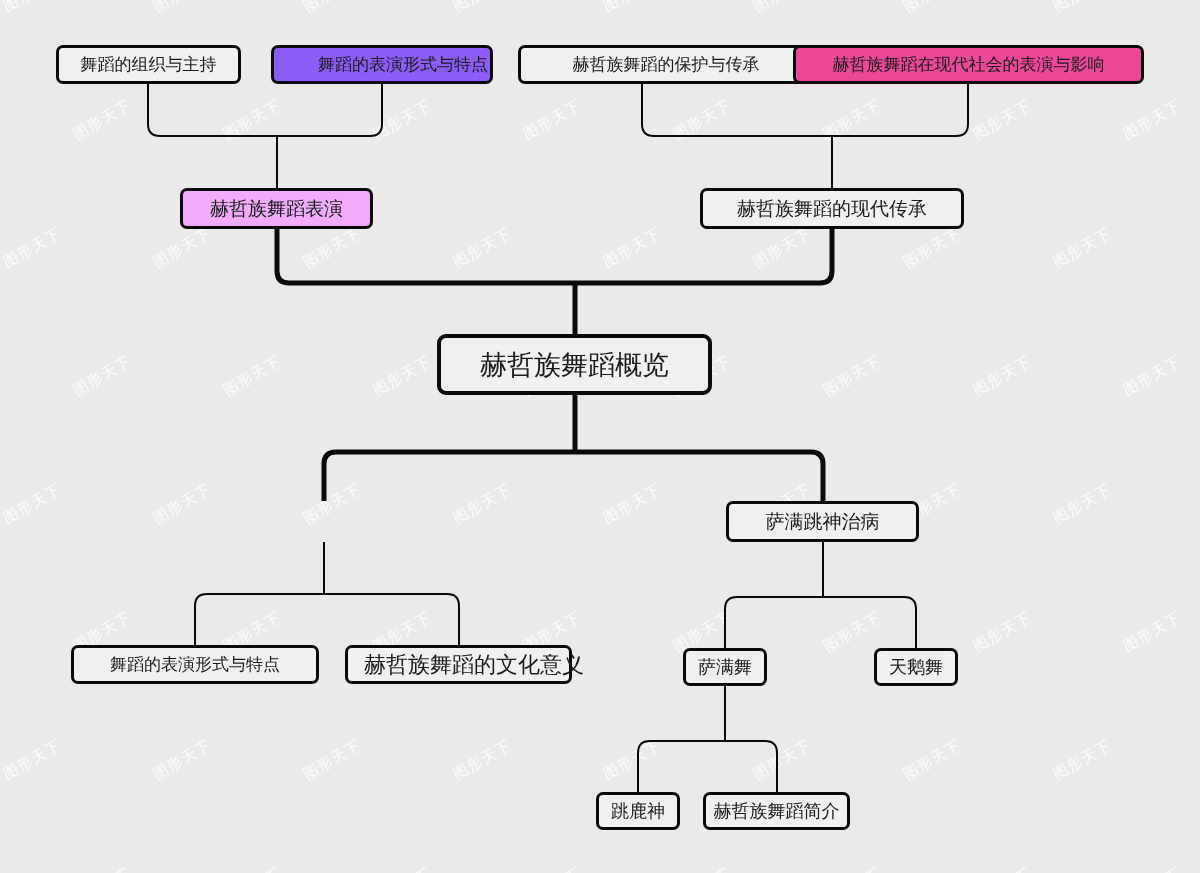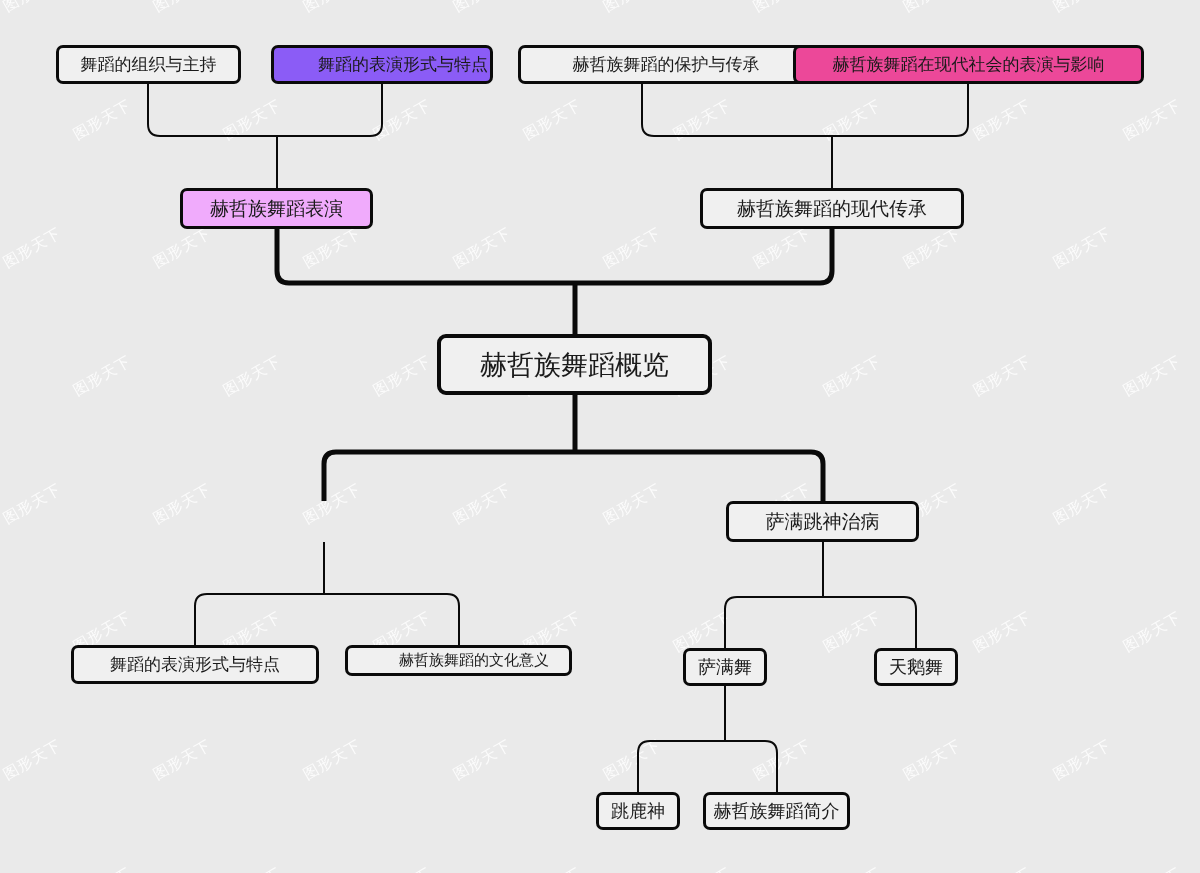--- a/index.html
+++ b/index.html
@@ -200,21 +200,21 @@
 
 
   <div class="node" style="left: 726px; top: 501px; width: 193px; height: 41px; font-size: 19px; background: rgb(240, 240, 240); border-color: rgb(10, 10, 10);">
     <span class="node-label">萨满跳神治病</span>
   </div>
 
   <div class="node" style="left: 71px; top: 645px; width: 248px; height: 39px; font-size: 17px; background: rgb(240, 240, 240); border-color: rgb(10, 10, 10);">
     <span class="node-label">舞蹈的表演形式与特点</span>
   </div>
 
-  <div class="node" style="left: 345px; top: 645px; width: 227px; height: 31px; font-size: 15px; background: rgb(240, 240, 240); border-color: rgb(10, 10, 10); padding-left: 31px;">
+  <div class="node" style="left: 345px; top: 645px; width: 227px; height: 39px; font-size: 22px; background: rgb(240, 240, 240); border-color: rgb(10, 10, 10); padding-left: 31px;">
     <span class="node-label">赫哲族舞蹈的文化意义</span>
   </div>
 
   <div class="node" style="left: 683px; top: 648px; width: 84px; height: 38px; font-size: 18px; background: rgb(240, 240, 240); border-color: rgb(10, 10, 10); justify-content: center;">
     <span class="node-label">萨满舞</span>
   </div>
 
   <div class="node" style="left: 874px; top: 648px; width: 84px; height: 38px; font-size: 18px; background: rgb(240, 240, 240); border-color: rgb(10, 10, 10);">
     <span class="node-label">天鹅舞</span>
   </div>

